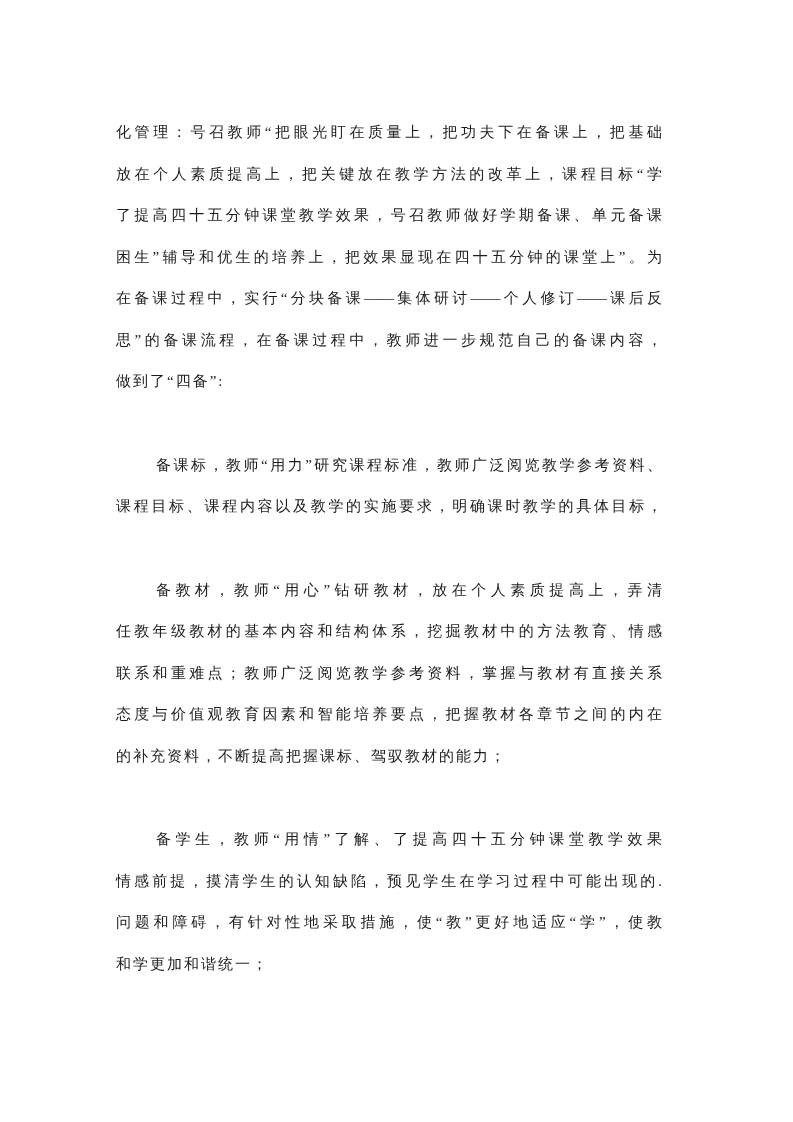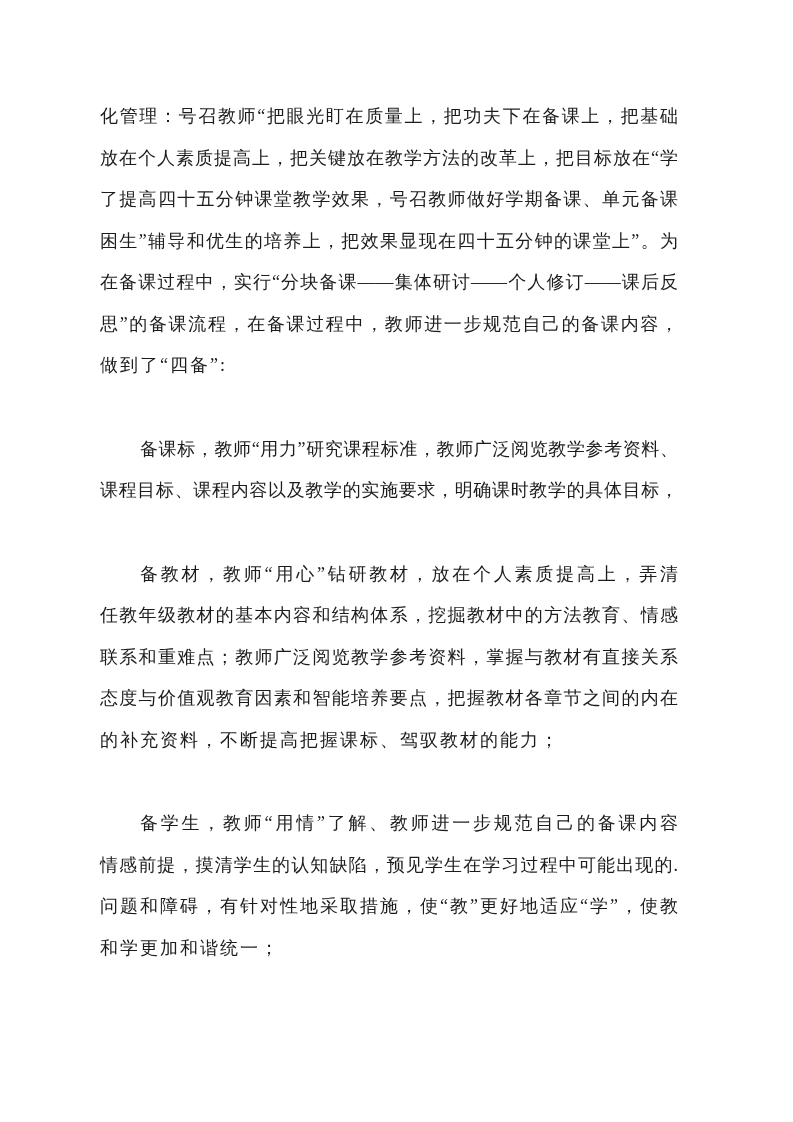--- a/index.html
+++ b/index.html
@@ -15,22 +15,22 @@
     font-family: "Liberation Serif", "DejaVu Serif", serif;
     color: #1c1c1c;
   }
   .doc {
     position: absolute;
     left: 100px;
     top: 96px;
     width: 578px;
   }
   .para {
-    margin: 0;
-    font-size: 18px;
+    margin: 16px;
+    font-size: 15px;
     line-height: 41.5px;
   }
   .para + .para {
     margin-top: 42px;
   }
   .line {
     text-align: justify;
     text-align-last: justify;
   }
   .line.last {
@@ -42,21 +42,21 @@
     text-indent: 40px;
   }
 </style>
 </head>
 <body>
 
 <div class="doc">
 
   <div class="para">
     <div class="line">化管理：号召教师“把眼光盯在质量上，把功夫下在备课上，把基础</div>
-    <div class="line">放在个人素质提高上，把关键放在教学方法的改革上，把目标放在“学</div>
+    <div class="line">放在个人素质提高上，把关键放在教学方法的改革上，课程目标“学</div>
     <div class="line">了提高四十五分钟课堂教学效果，号召教师做好学期备课、单元备课</div>
     <div class="line">困生”辅导和优生的培养上，把效果显现在四十五分钟的课堂上”。为</div>
     <div class="line">在备课过程中，实行“分块备课——集体研讨——个人修订——课后反</div>
     <div class="line">思”的备课流程，在备课过程中，教师进一步规范自己的备课内容，</div>
     <div class="line last">做到了“四备”:</div>
   </div>
 
   <div class="para">
     <div class="line indent">备课标，教师“用力”研究课程标准，教师广泛阅览教学参考资料、</div>
     <div class="line">课程目标、课程内容以及教学的实施要求，明确课时教学的具体目标，</div>
@@ -64,19 +64,19 @@
 
   <div class="para">
     <div class="line indent">备教材，教师“用心”钻研教材，放在个人素质提高上，弄清</div>
     <div class="line">任教年级教材的基本内容和结构体系，挖掘教材中的方法教育、情感</div>
     <div class="line">联系和重难点；教师广泛阅览教学参考资料，掌握与教材有直接关系</div>
     <div class="line">态度与价值观教育因素和智能培养要点，把握教材各章节之间的内在</div>
     <div class="line last">的补充资料，不断提高把握课标、驾驭教材的能力；</div>
   </div>
 
   <div class="para">
-    <div class="line indent">备学生，教师“用情”了解、教师进一步规范自己的备课内容</div>
+    <div class="line indent">备学生，教师“用情”了解、了提高四十五分钟课堂教学效果</div>
     <div class="line">情感前提，摸清学生的认知缺陷，预见学生在学习过程中可能出现的.</div>
     <div class="line">问题和障碍，有针对性地采取措施，使“教”更好地适应“学”，使教</div>
     <div class="line last">和学更加和谐统一；</div>
   </div>
 
 </div>
 
 </body></html>

